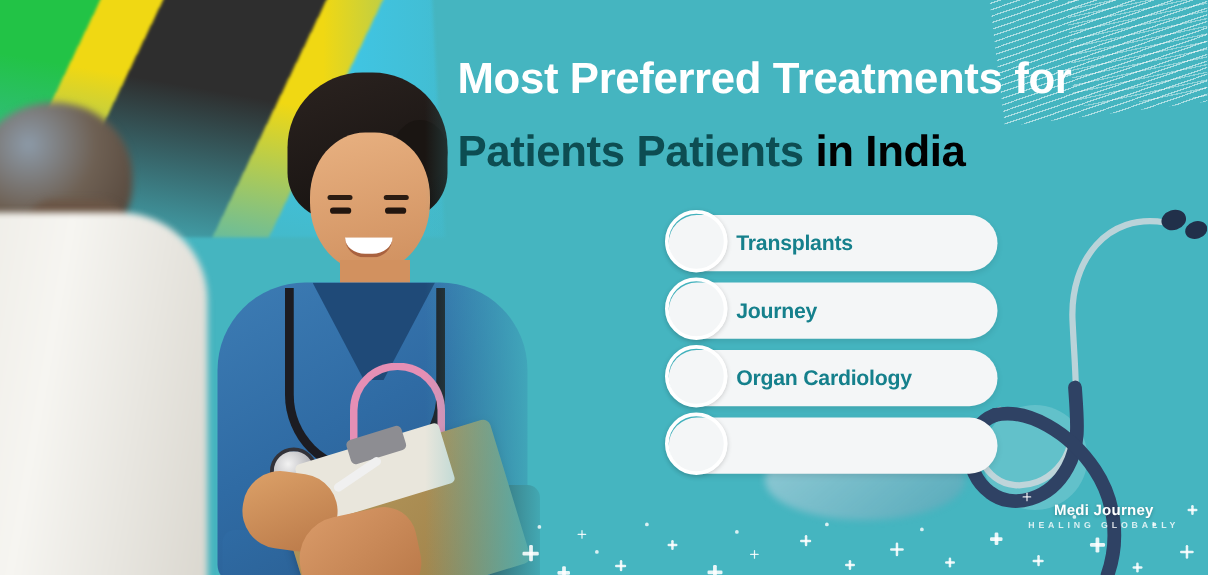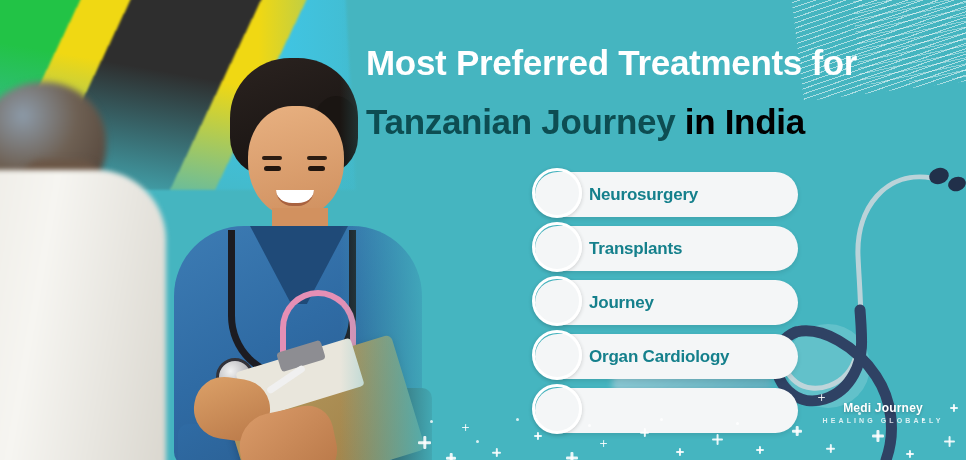--- a/index.html
+++ b/index.html
@@ -310,42 +310,38 @@
       <div class="doc-hand2"></div>
       <div class="doc-pen"></div>
       <div class="doc-hand"></div>
     </div>
 
     <div class="photo-fade"></div>
   </div>
 
   <div class="headline">
     <span class="line1">Most Preferred Treatments for</span>
-    <span class="line2"><span class="dark">Tanzanian Journey</span><span class="white"> in India</span></span>
+    <span class="line2"><span class="dark">Patients Patients</span><span class="white"> in India</span></span>
   </div>
 
   <div class="ghost-photo"></div>
   <div class="ghost-circle"></div>
 
   <svg class="bg-steth" viewBox="0 0 230 300">
     <path d="M196 18 C 150 10, 120 48, 122 96 C 124 140, 128 168, 120 196
              C 112 226, 78 236, 60 222 C 40 206, 42 176, 64 168" fill="none" stroke="#cfd8dd" stroke-width="5" stroke-linecap="round" opacity=".85"></path>
     <path d="M124 150 C 126 178, 128 196, 118 214 C 104 240, 74 248, 56 234
              C 34 218, 34 182, 60 172" fill="none" stroke="#2f4264" stroke-width="11" stroke-linecap="round"></path>
     <path d="M60 172 C 86 166, 120 186, 140 216 C 156 240, 160 272, 150 300" fill="none" stroke="#2f4264" stroke-width="11" stroke-linecap="round"></path>
     <ellipse cx="203" cy="16" rx="10" ry="8" fill="#21304a" transform="rotate(-18 203 16)"></ellipse>
     <ellipse cx="221" cy="24" rx="9" ry="7" fill="#21304a" transform="rotate(-18 221 24)"></ellipse>
   </svg>
 
   <div class="pills">
 
-    <div class="pill">
-      <span class="pill-thumb"><span class="th th-neuro"></span></span>
-      <span class="pill-label">Neurosurgery</span>
-    </div>
 
     <div class="pill">
       <span class="pill-thumb"><span class="th th-cardio"></span></span>
       <span class="pill-label">Transplants</span>
     </div>
 
     <div class="pill">
       <span class="pill-thumb"><span class="th th-onco"></span></span>
       <span class="pill-label">Journey</span>
     </div>

